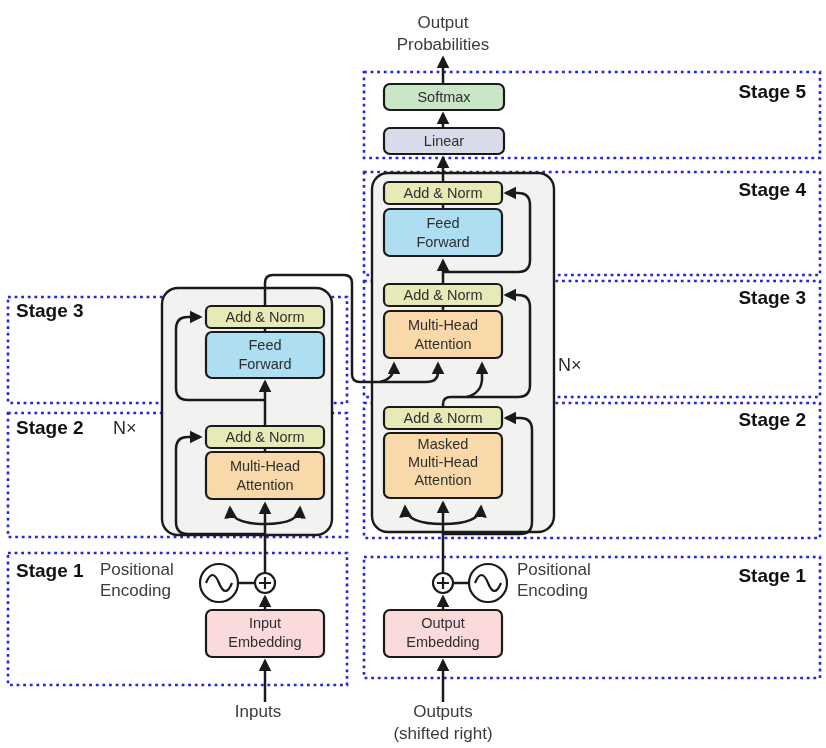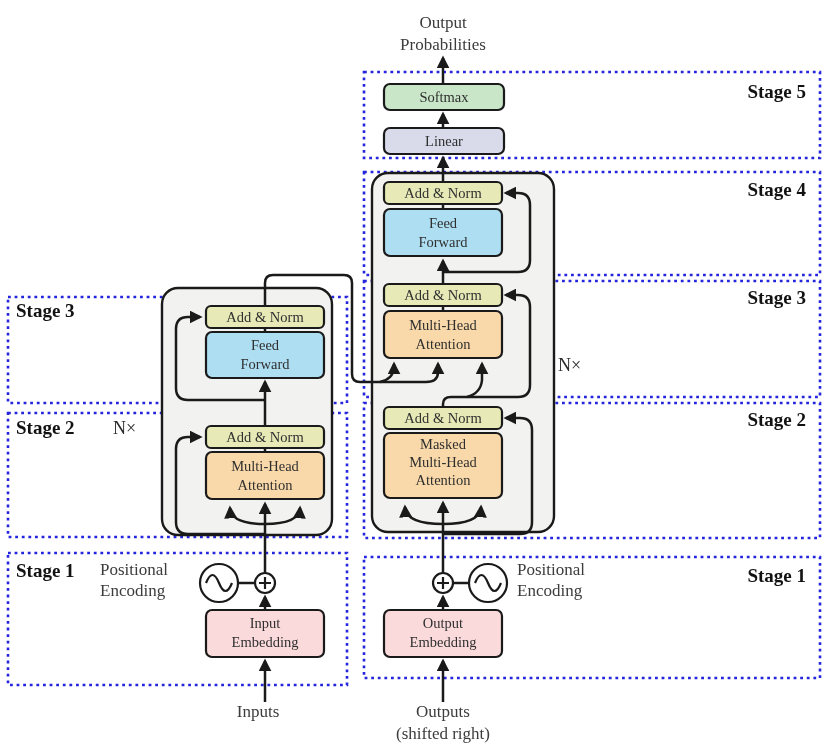--- a/index.html
+++ b/index.html
@@ -1,17 +1,17 @@
 <!DOCTYPE html>
 <html><head>
 <meta charset="utf-8">
 <style>
   html,body{margin:0;padding:0;background:#ffffff;}
   .page{position:relative;width:826px;height:748px;background:#ffffff;overflow:hidden;
-        font-family:Liberation Serif, serif;}
+        font-family:Liberation Sans, sans-serif;}
   svg{position:absolute;left:0;top:0;}
   .stage-rect{fill:none;stroke-width:2.6;stroke-dasharray:2.8 3.8;}
   .block-bg{stroke:#1a1a1a;stroke-width:2.4;}
   .box{stroke:#1a1a1a;stroke-width:2.2;}
   .wire{fill:none;stroke:#1a1a1a;stroke-width:2.5;}
   .icon-line{fill:none;stroke:#1a1a1a;stroke-width:2.2;}
   .box-label{font-size:14.5px;fill:#2f2f2f;text-anchor:middle;}
   .io-label{font-size:17px;fill:#3c3c3c;text-anchor:middle;}
   .pe-label{font-size:17px;fill:#3c3c3c;}
   .stage-label{font-size:19px;font-weight:bold;fill:#121212;}

